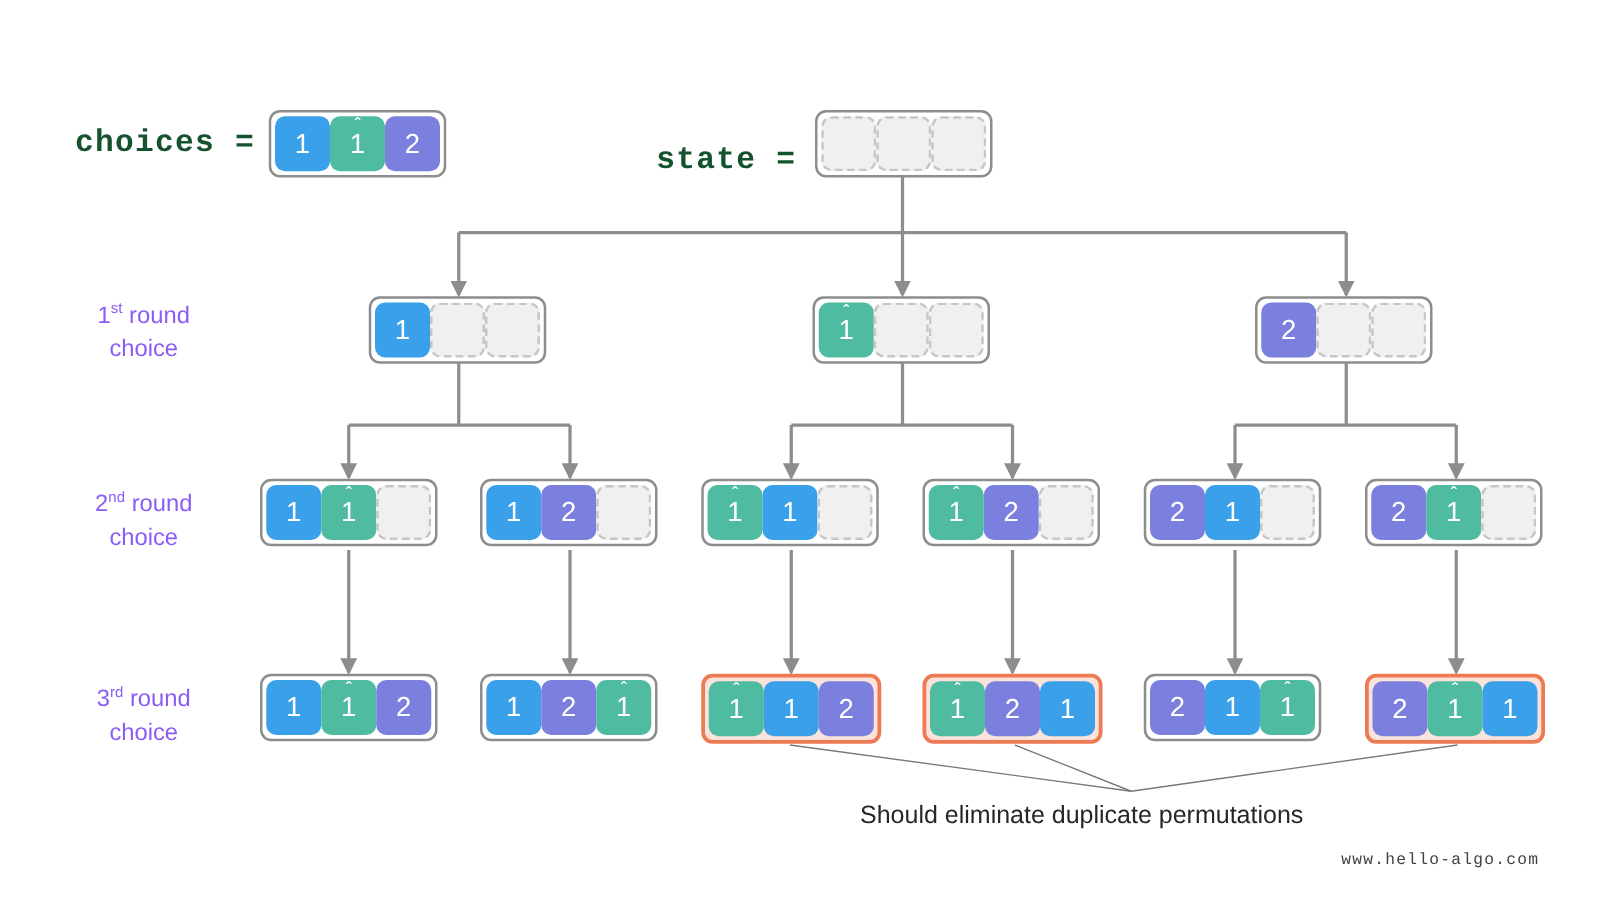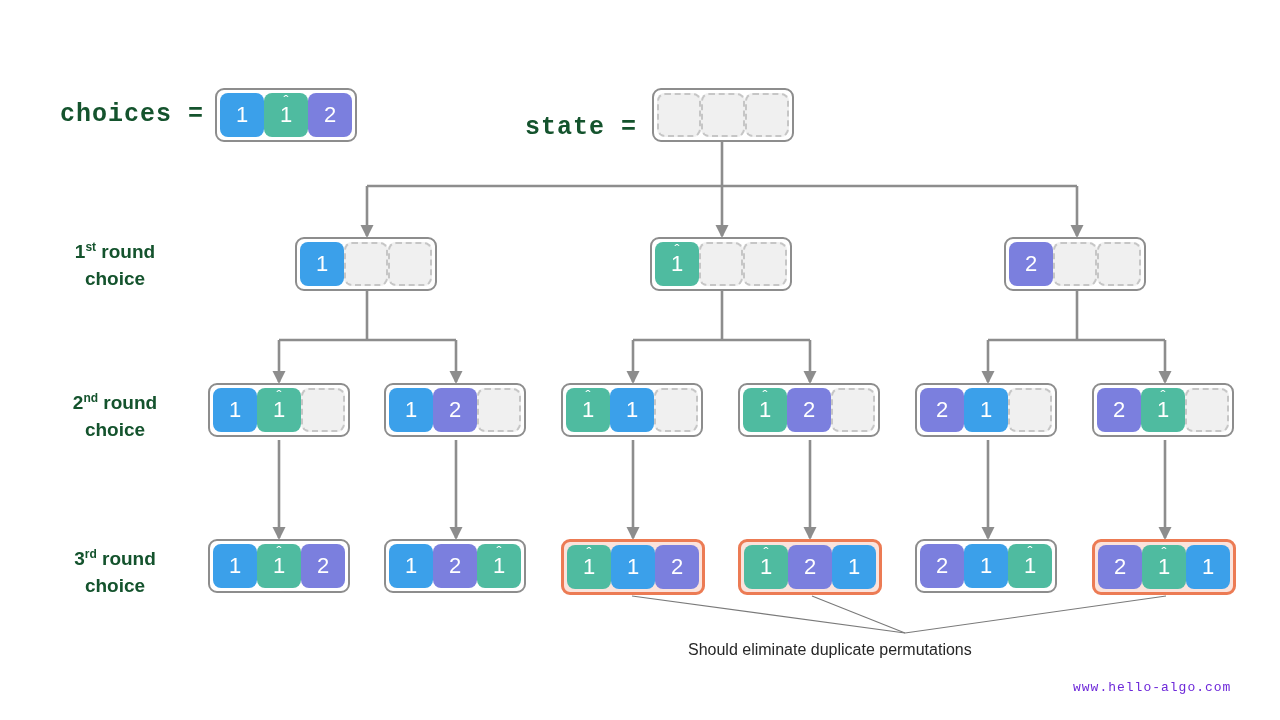--- a/index.html
+++ b/index.html
@@ -23,38 +23,37 @@
     color:#14532d;
     letter-spacing:1px;
     position:absolute;
     white-space:nowrap;
   }
   .row-label{
     position:absolute;
     width:190px;
     text-align:center;
     font-size:19px;
-    color:#14532d;
+    color:#8b5cf6;
     line-height:27px;
     white-space:nowrap;
-    font-weight:bold;
   }
   .row-label sup{font-size:12px;vertical-align:super;}
 
   .caption{
     position:absolute;
-    font-size:16px;
+    font-size:20px;
     color:#262626;
     white-space:nowrap;
   }
   .watermark{
     position:absolute;
     font-family:"Liberation Mono", monospace;
     font-size:13px;
-    color:#6d28d9;
+    color:#404040;
     letter-spacing:1px;
     white-space:nowrap;
   }
 
   
   .node{
     position:absolute;
     box-sizing:border-box;
     border:2.5px solid #8d8d8d;
     border-radius:9px;

